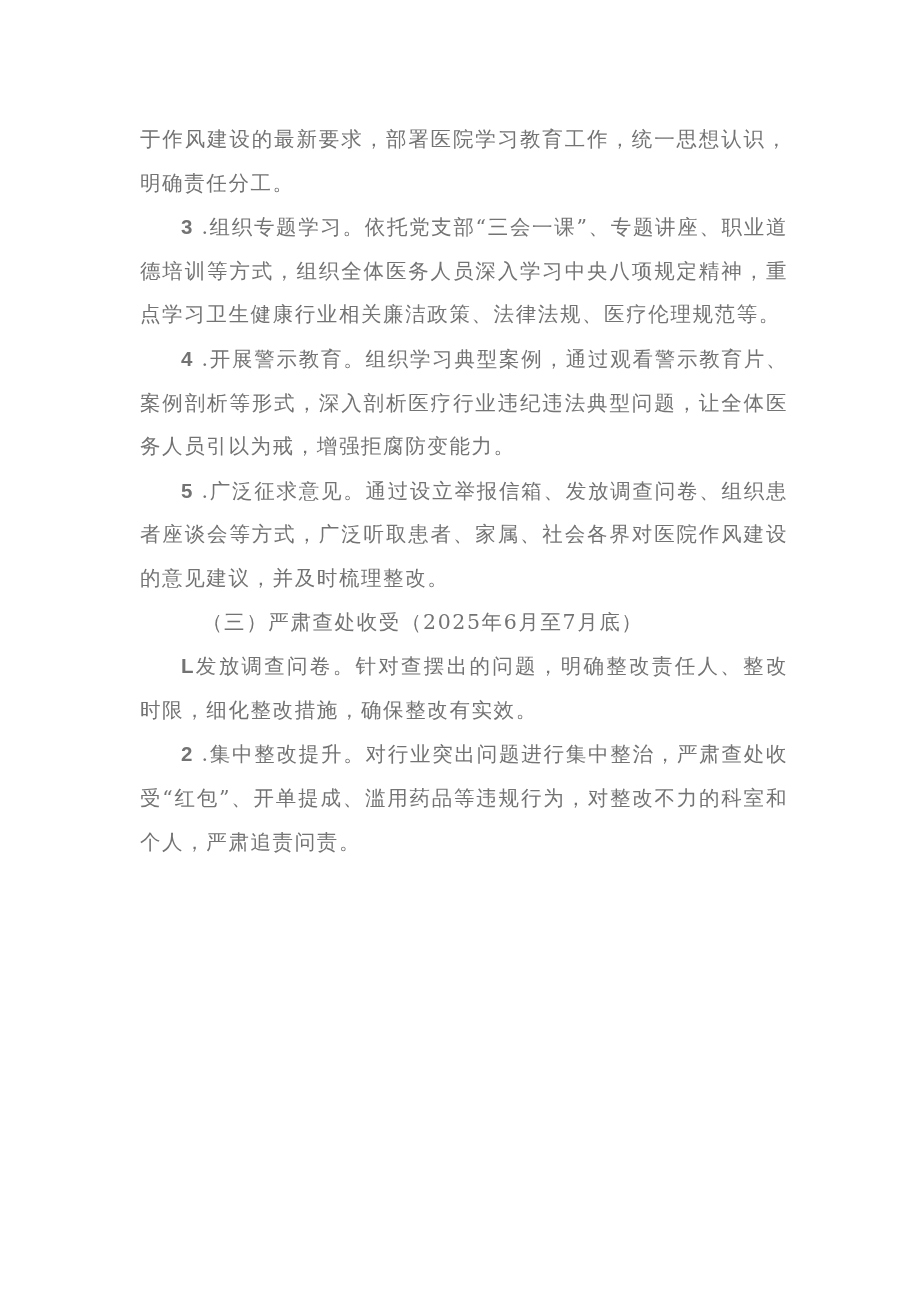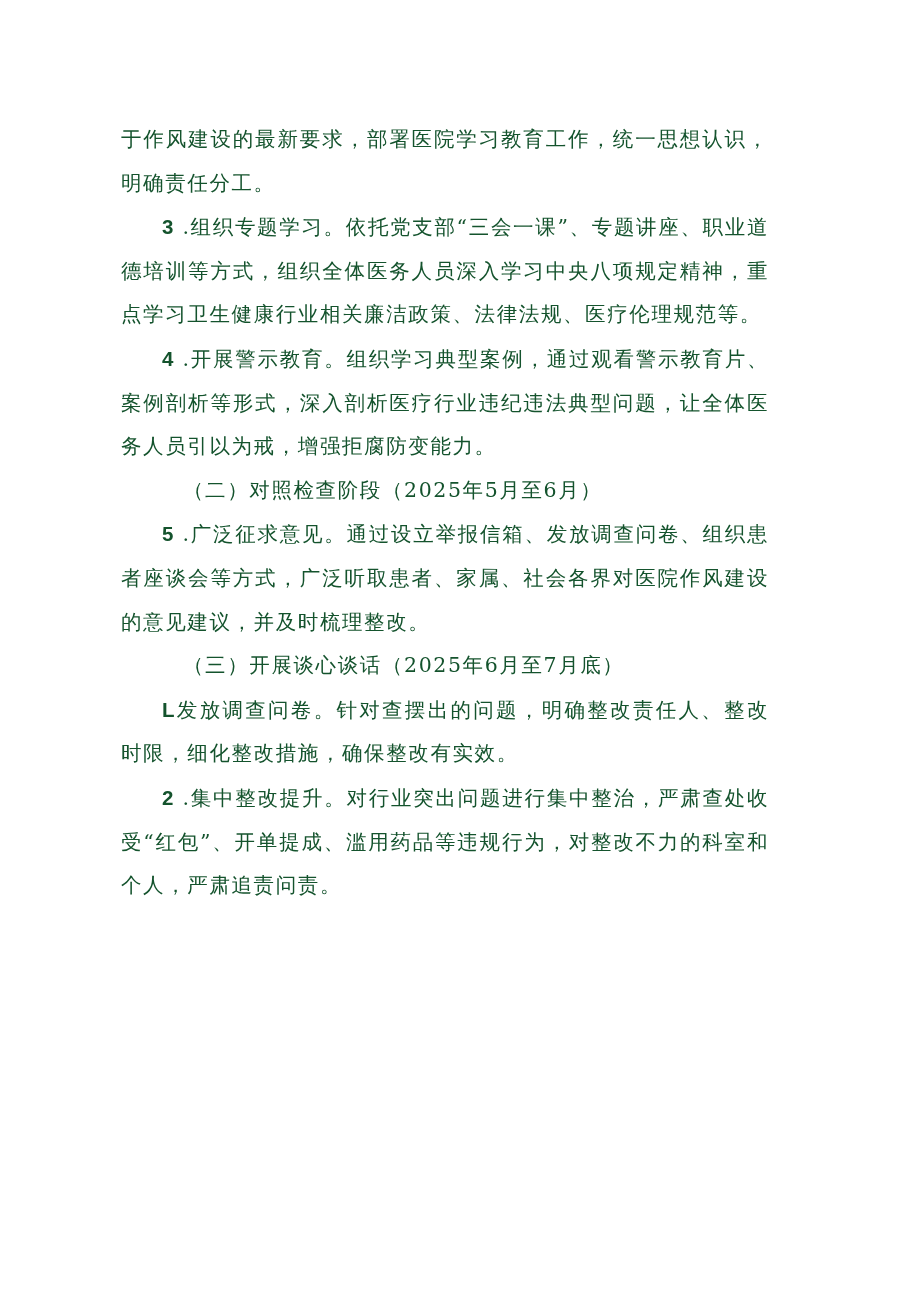--- a/index.html
+++ b/index.html
@@ -1,41 +1,40 @@
 <!DOCTYPE html>
 <html><head>
 <meta charset="utf-8">
 <style>
   html, body { margin: 0; padding: 0; background: #ffffff; }
   body { width: 920px; height: 1301px; position: relative; overflow: hidden; }
   .page {
-    position: absolute; left: 121px; top: 118px; width: 648px;
+    position: absolute; left: 140px; top: 118px; width: 648px;
     font-family: "DejaVu Serif", "Liberation Serif", serif;
-    color: #14532d; font-size: 20.5px; line-height: 43.6px;
+    color: #737373; font-size: 20.5px; line-height: 43.6px;
     letter-spacing: 1.6px; text-align: justify;
   }
   .para { margin: 0; }
   .indent { text-indent: 41px; }
   .heading { text-indent: 62px; }
   .num { font-family: "Liberation Sans", "DejaVu Sans", sans-serif; font-weight: bold; }
 </style>
 </head>
 <body>
 
 <div class="page">
   <p class="para">于作风建设的最新要求，部署医院学习教育工作，统一思想认识，明确责任分工。</p>
 
   <p class="para indent"><span class="num">3 </span><span>.组织专题学习。依托党支部“三会一课”、专题讲座、职业道德培训等方式，组织全体医务人员深入学习中央八项规定精神，重点学习卫生健康行业相关廉洁政策、法律法规、医疗伦理规范等。</span></p>
 
   <p class="para indent"><span class="num">4 </span><span>.开展警示教育。组织学习典型案例，通过观看警示教育片、案例剖析等形式，深入剖析医疗行业违纪违法典型问题，让全体医务人员引以为戒，增强拒腐防变能力。</span></p>
 
-  <p class="para heading">（二）对照检查阶段（2025年5月至6月）</p>
 
 
   <p class="para indent"><span class="num">5 </span><span>.广泛征求意见。通过设立举报信箱、发放调查问卷、组织患者座谈会等方式，广泛听取患者、家属、社会各界对医院作风建设的意见建议，并及时梳理整改。</span></p>
 
 
-  <p class="para heading">（三）开展谈心谈话（2025年6月至7月底）</p>
+  <p class="para heading">（三）严肃查处收受（2025年6月至7月底）</p>
 
   <p class="para indent"><span class="num">L</span><span>发放调查问卷。针对查摆出的问题，明确整改责任人、整改时限，细化整改措施，确保整改有实效。</span></p>
 
   <p class="para indent"><span class="num">2 </span><span>.集中整改提升。对行业突出问题进行集中整治，严肃查处收受“红包”、开单提成、滥用药品等违规行为，对整改不力的科室和个人，严肃追责问责。</span></p>
 </div>
 
 </body></html>

